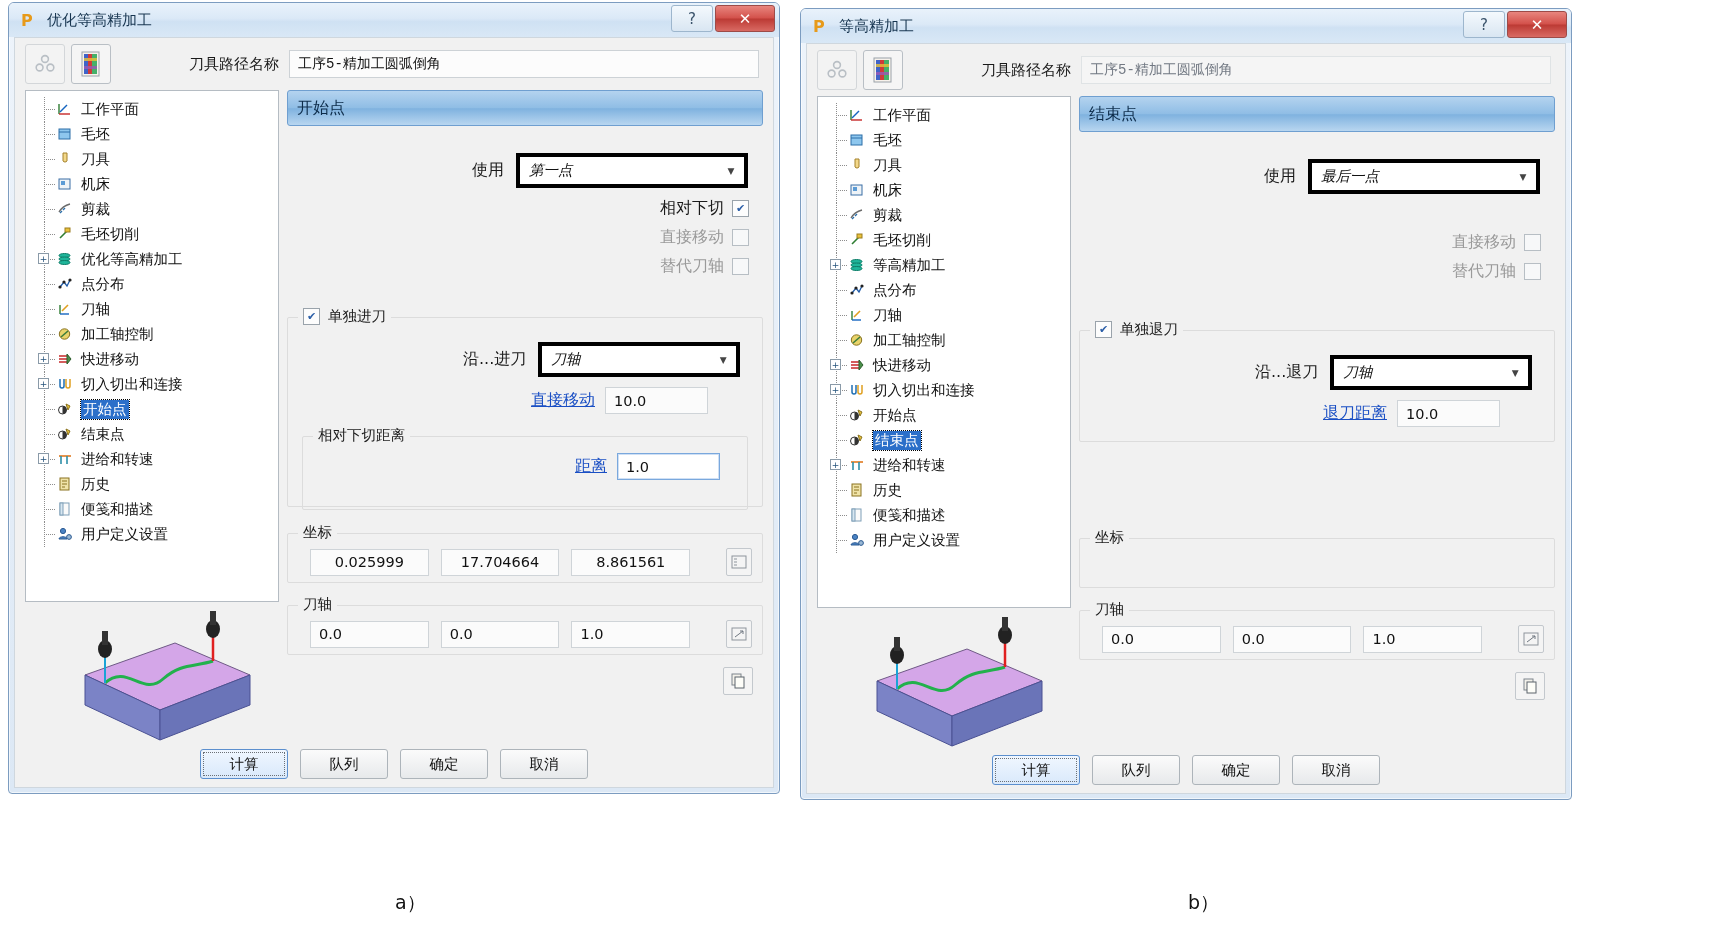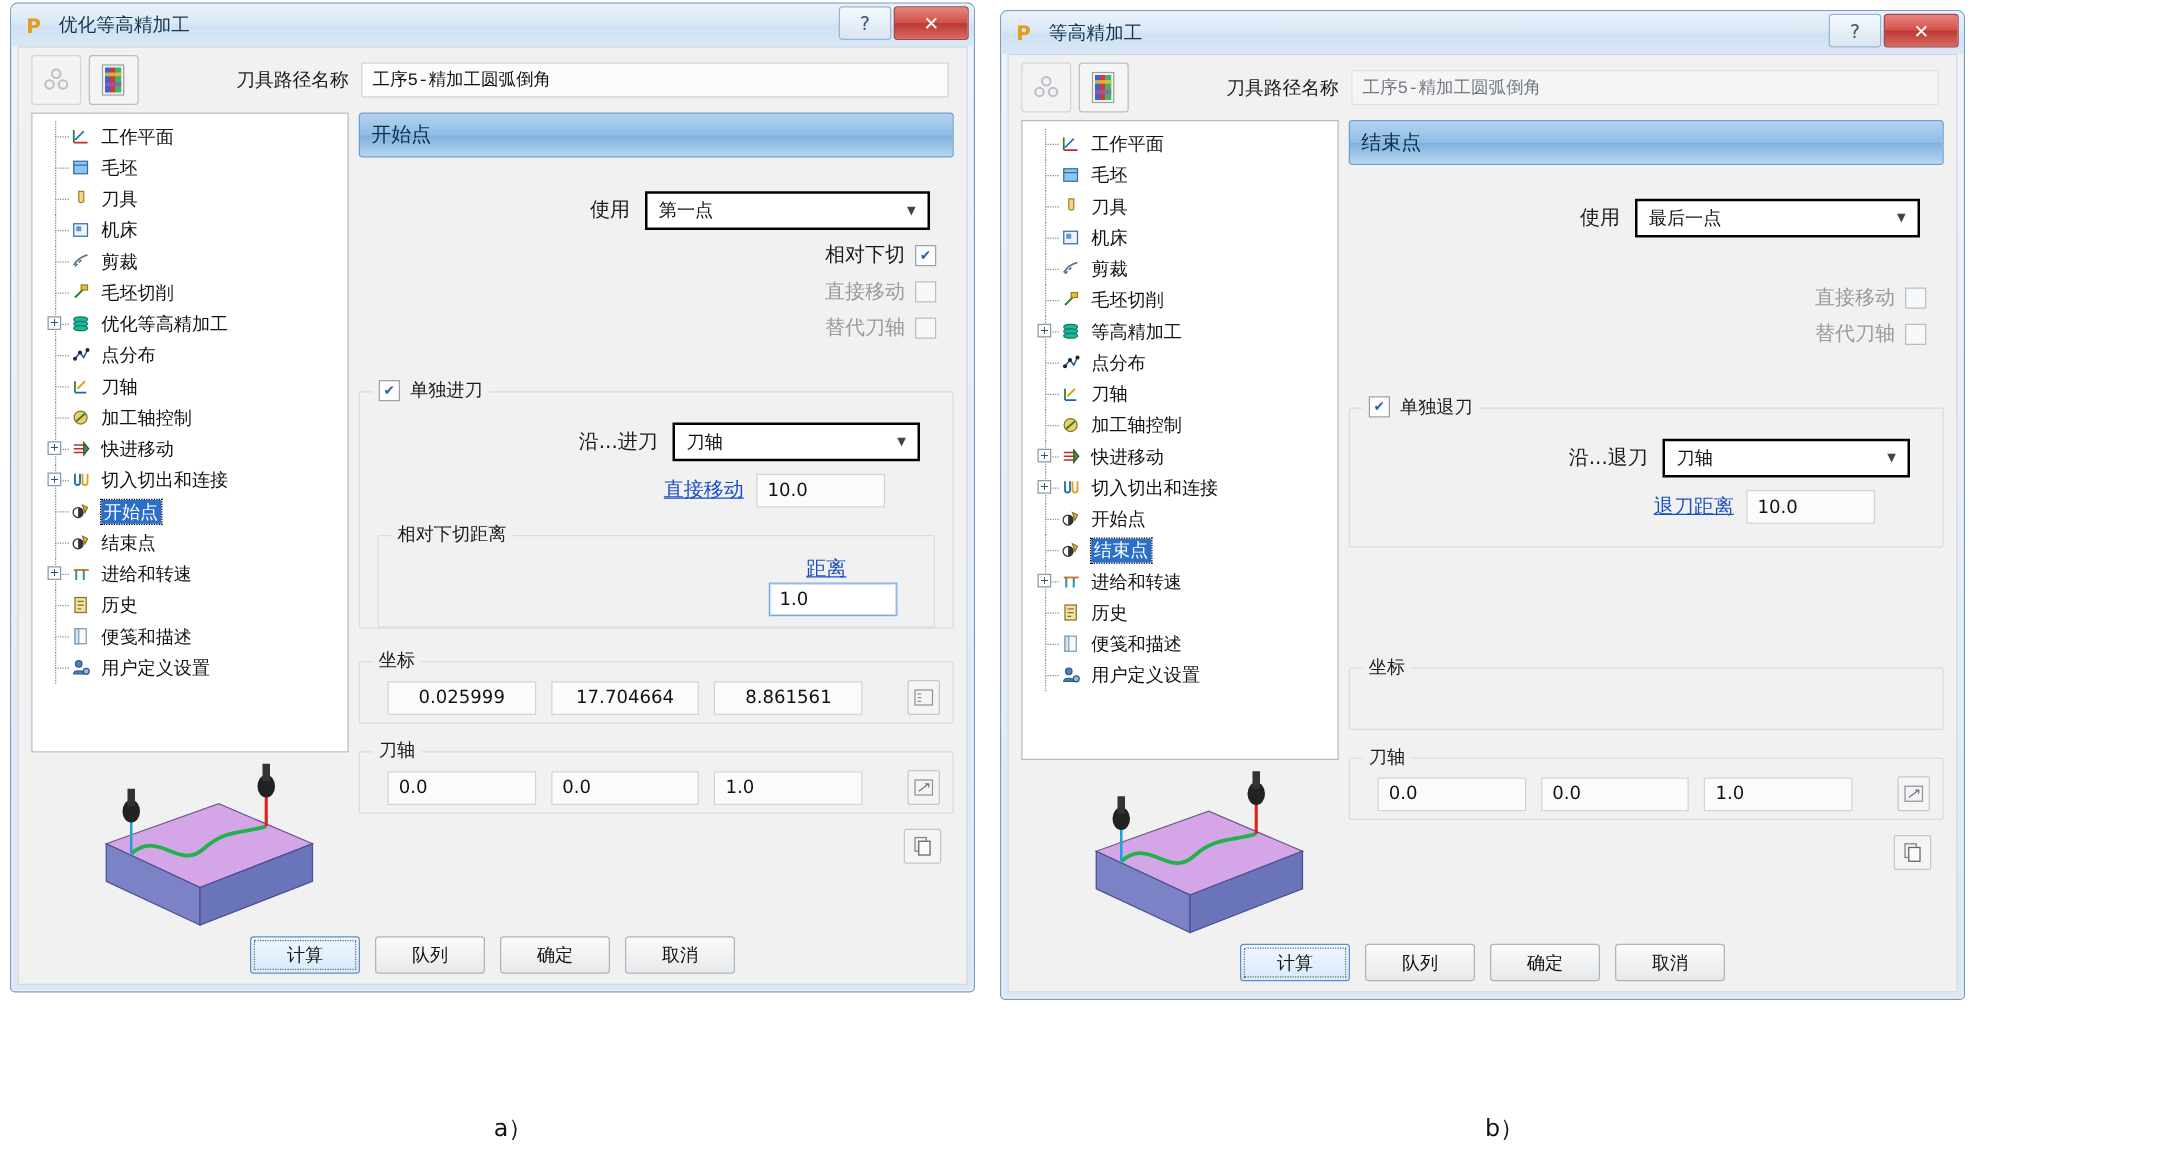--- a/index.html
+++ b/index.html
@@ -51,22 +51,22 @@
   .pane{position:absolute;left:262px;right:0;top:0;bottom:0;}
   .panehdr{height:34px;border:1px solid #6f9fd0;border-radius:3px;
            background:linear-gradient(#b4d3ef 0%,#8fbde5 50%,#7fb2df 52%,#b8d6f0 100%);
            display:flex;align-items:center;padding-left:9px;font-size:16px;color:#0d2c4a;}
 
   
   .row{display:flex;align-items:center;margin-top:16px;}
   .lbl{font-size:16px;color:#1a1a1a;white-space:nowrap;}
   .lbl.dim{color:#9a9a9a;}
   .lbl.link{color:#1a4fc4;text-decoration:underline;cursor:pointer;}
-  .combo{height:27px;background:#fff;border:2px solid #000000;display:flex;align-items:center;
-         padding:0 0 0 9px;font-size:14.5px;color:#111;position:relative;}
+  .combo{height:27px;background:#fff;border:4px solid #000000;display:flex;align-items:center;
+         padding:0 0 0 9px;font-size:14.5px;color:#111;position:relative;font-style:italic;}
   .combo .arw{margin-left:auto;width:26px;text-align:center;font-size:9px;color:#444;}
   .tbox{height:25px;background:#fbfbfb;border:1px solid #cfd4d8;display:flex;align-items:center;
         padding:0 8px;font-size:14.5px;color:#111;}
   .tbox.focus{background:#fff;border:1px solid #7aa8dd;box-shadow:0 0 0 1px #cfe0f5 inset;}
   .cbx{width:15px;height:15px;border:1px solid #9aa3ab;background:#fdfdfd;display:inline-flex;
        align-items:center;justify-content:center;font-size:11px;color:#2c5fa8;flex:none;}
   .cbx.off{border-color:#b7bec4;background:#f7f8f9;}
 
   .grp{position:relative;border:1px solid #dcdcdc;border-radius:2px;margin-top:10px;}
   .grp>.gt{position:absolute;top:-11px;left:10px;background:#f1f1f1;padding:0 5px;font-size:14.5px;color:#1a1a1a;display:flex;align-items:center;gap:6px;}
@@ -390,21 +390,21 @@
               </div>
             </div>
 
             <div class="row" style="margin-top:10px;padding-left:243px;">
               <div class="lbl link">直接移动</div>
               <div class="tbox" style="width:85px;margin-left:10px;">10.0</div>
             </div>
 
             <div class="grp" style="margin:22px 14px 0 14px;height:72px;">
               <div class="gt">相对下切距离</div>
-              <div class="row" style="padding-left:272px;flex-direction:column;">
+              <div class="row" style="padding-left:272px;">
                 <div class="lbl link">距离</div>
                 <div class="tbox focus" style="width:85px;margin-left:10px;">1.0</div>
               </div>
             </div>
           </div>
 
           <div class="grp" style="margin-top:26px;height:48px;">
             <div class="gt">坐标</div>
             <div style="display:flex;align-items:center;gap:12px;padding:14px 10px 0 22px;">
               <div class="tbox" style="width:118px;justify-content:center;">0.025999</div>

